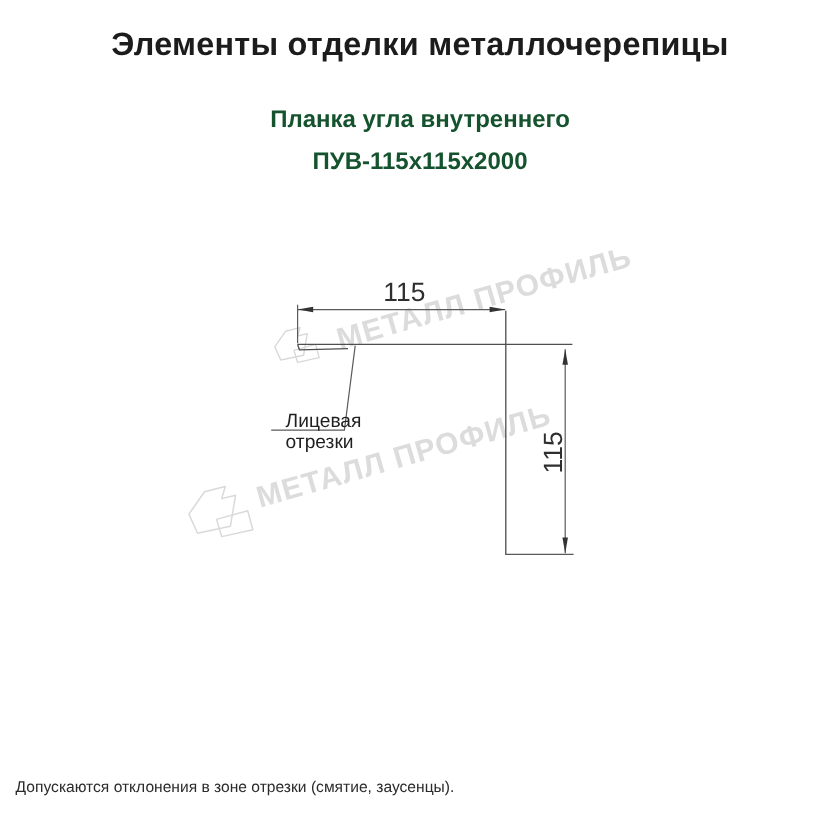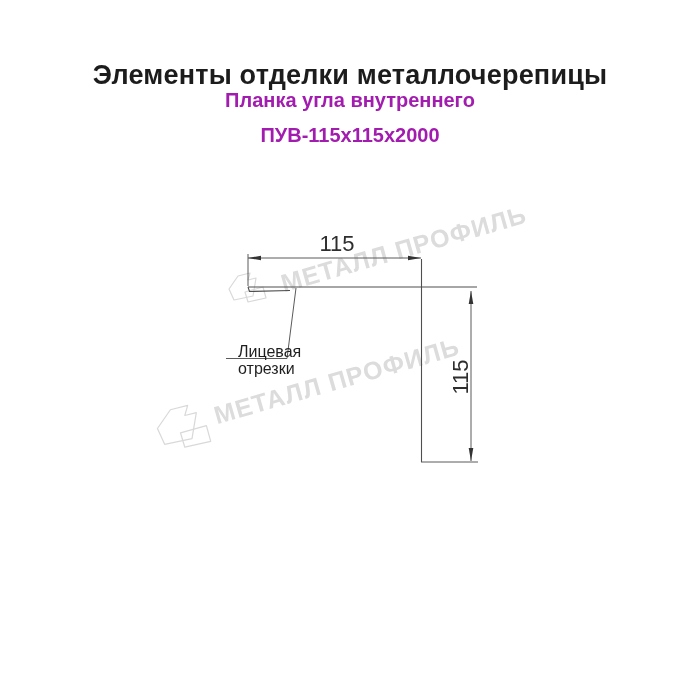--- a/index.html
+++ b/index.html
@@ -6,25 +6,24 @@
   body{
     width:700px;height:700px;position:relative;background:#ffffff;
     font-family:"Liberation Sans", sans-serif;overflow:hidden;
   }
   .abs{position:absolute;}
   
   .title{
     left:0;top:22px;width:700px;text-align:center;
     font-size:27px;font-weight:bold;color:#1c1c1c;letter-spacing:0.2px;
     z-index:3;
-    margin-top:38px;
   }
   .subtitle{
     left:0;width:700px;text-align:center;
-    font-size:20px;font-weight:bold;color:#a21caf;
+    font-size:20px;font-weight:bold;color:#14532d;
     z-index:3;
   }
   .subtitle.name{top:89px;}
   .subtitle.code{top:124px;}
   
   .wm-text{
     font-size:25px;font-weight:bold;color:#dcdcdc;letter-spacing:1px;
     white-space:nowrap;line-height:26px;height:26px;
     transform:rotate(-16deg);transform-origin:0 100%;
     z-index:0;
@@ -101,13 +100,14 @@
 
 <div class="abs dim-label dim-width">115</div>
 <div class="abs dim-label dim-height">115</div>
 
 <div class="abs face-label">
   <div>Лицевая</div>
   <div>отрезки</div>
 </div>
 
 <div class="abs footnotes">
+  <div>Допускаются отклонения в зоне отрезки (смятие, заусенцы).</div>
 </div>
 
 </body></html>

